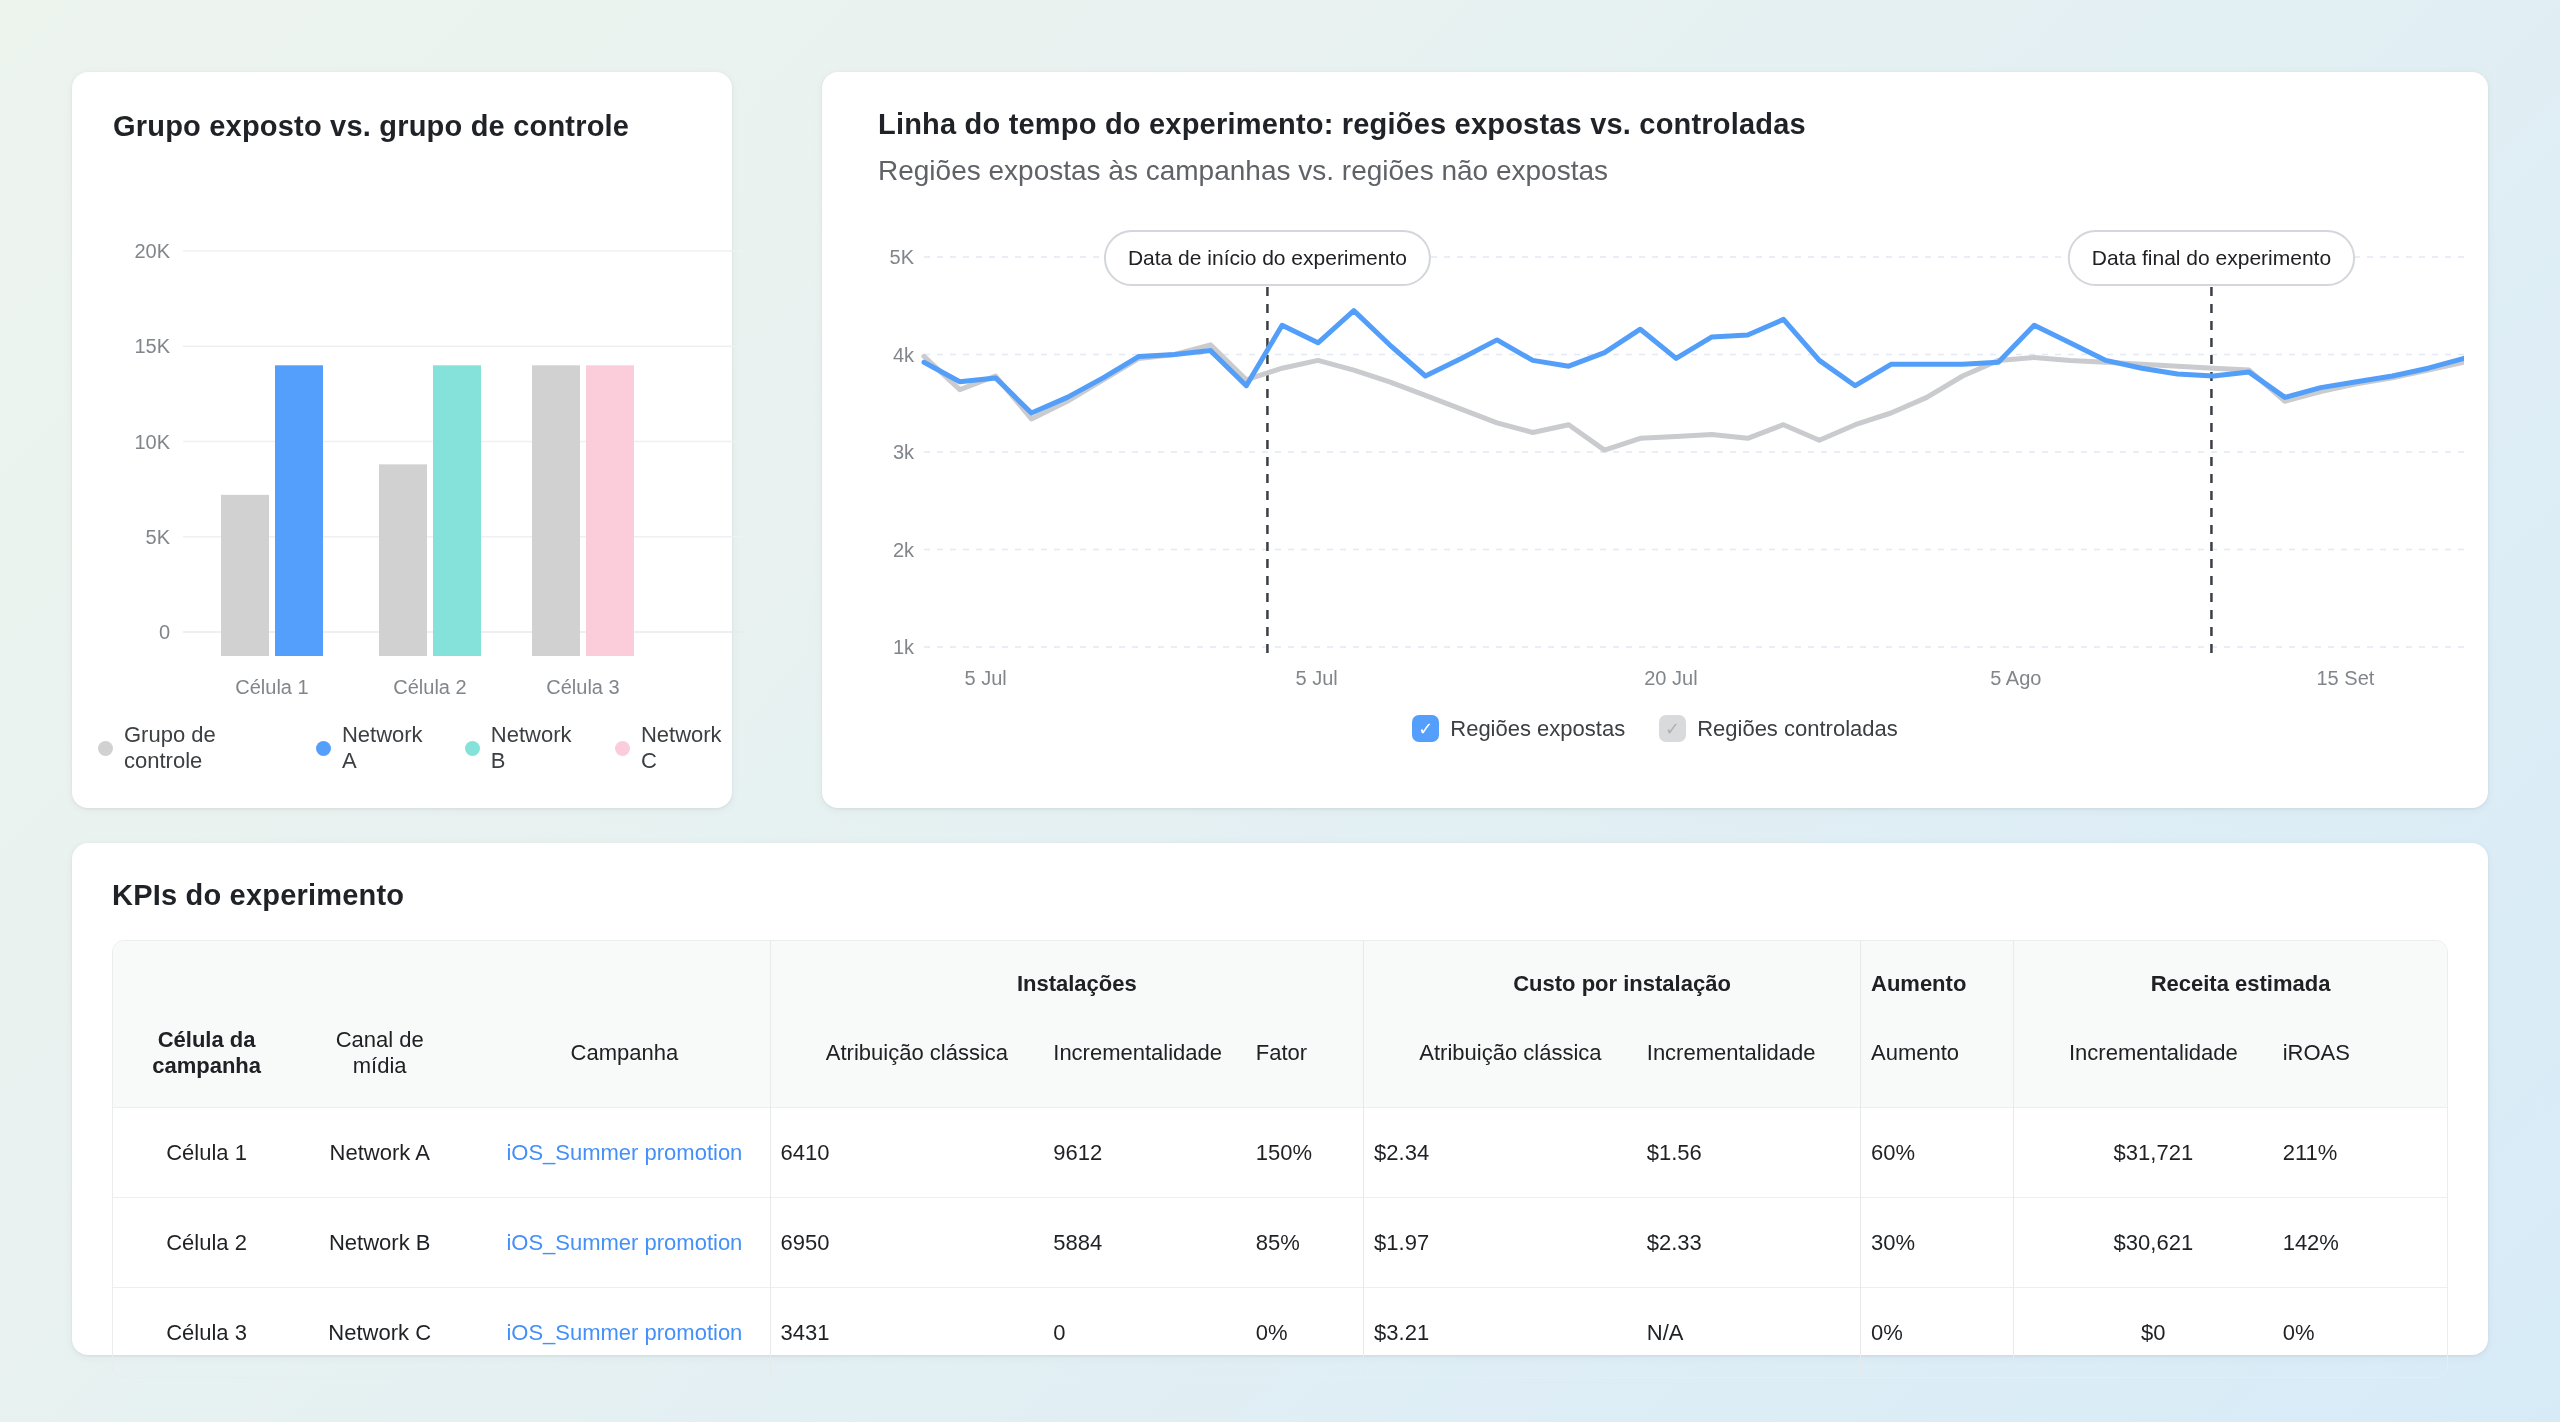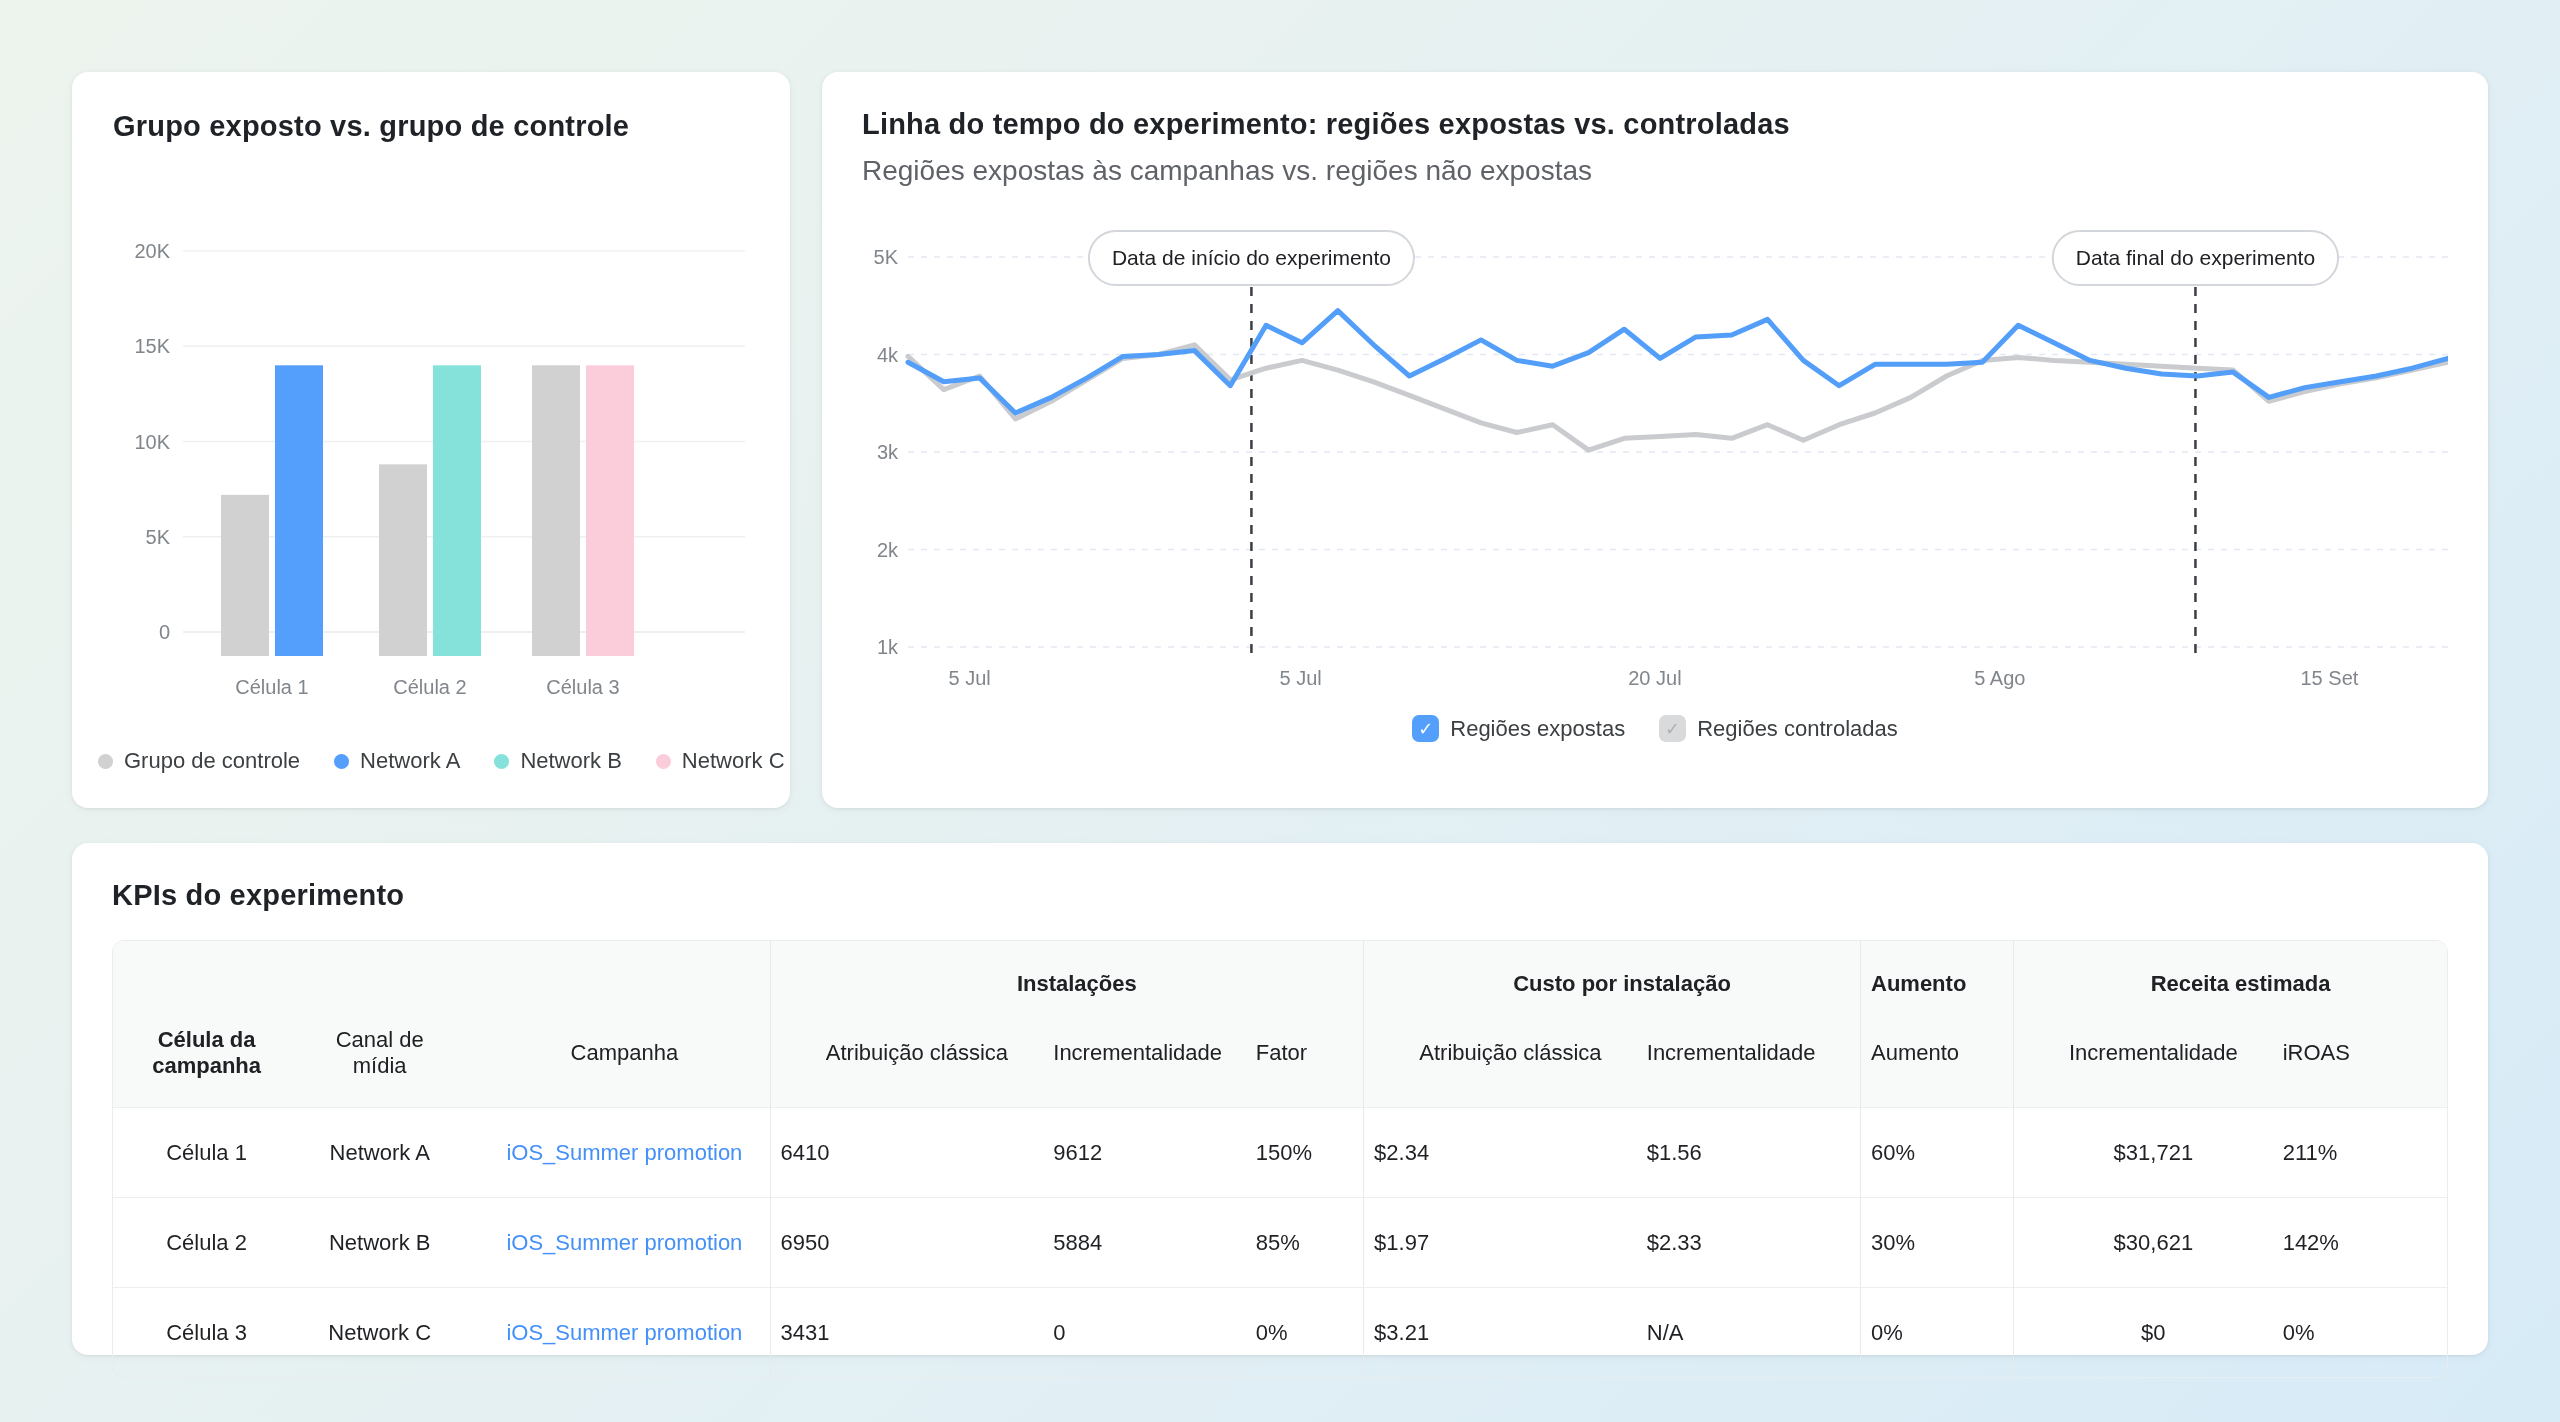--- a/index.html
+++ b/index.html
@@ -7,22 +7,22 @@
     width:2560px;height:1422px;position:relative;overflow:hidden;
     font-family:"Liberation Sans","DejaVu Sans",sans-serif;
     background:linear-gradient(135deg,#edf4ee 0%,#e9f2f0 30%,#dfeef5 70%,#d7ebf7 100%);
     color:#202124;
   }
   .card{
     position:absolute;background:#ffffff;border-radius:16px;
     box-shadow:0 1px 3px rgba(60,64,67,.08),0 2px 10px rgba(60,64,67,.05);
     box-sizing:border-box;
   }
-  #bar-card{left:72px;top:72px;width:718px;height:736px;padding:38px 41px;}
-  #line-card{left:822px;top:72px;width:1666px;height:736px;padding:36px 40px;}
+  #bar-card{left:72px;top:72px;width:660px;height:736px;padding:38px 41px;}
+  #line-card{left:822px;top:72px;width:1666px;height:736px;padding:36px 56px;}
   #kpi-card{left:72px;top:843px;width:2416px;height:512px;padding:36px 40px 0 40px;}
   .card-title{font-size:29px;font-weight:600;color:#1f2328;margin:0;letter-spacing:.2px;}
   .card-subtitle{font-size:28px;color:#5f6368;margin:14px 0 0 0;font-weight:400;}
   
   svg{display:block;}
   svg text{font-family:"Liberation Sans","DejaVu Sans",sans-serif;}
   .tick-label{font-size:20px;fill:#80868b;}
   .grid-solid{stroke:#eef0f2;stroke-width:1.5;}
   .grid-zero{stroke:#e8eaed;stroke-width:1.5;}
   .grid-dash{stroke:#e4e8f4;stroke-width:1.5;stroke-dasharray:6 7;}

